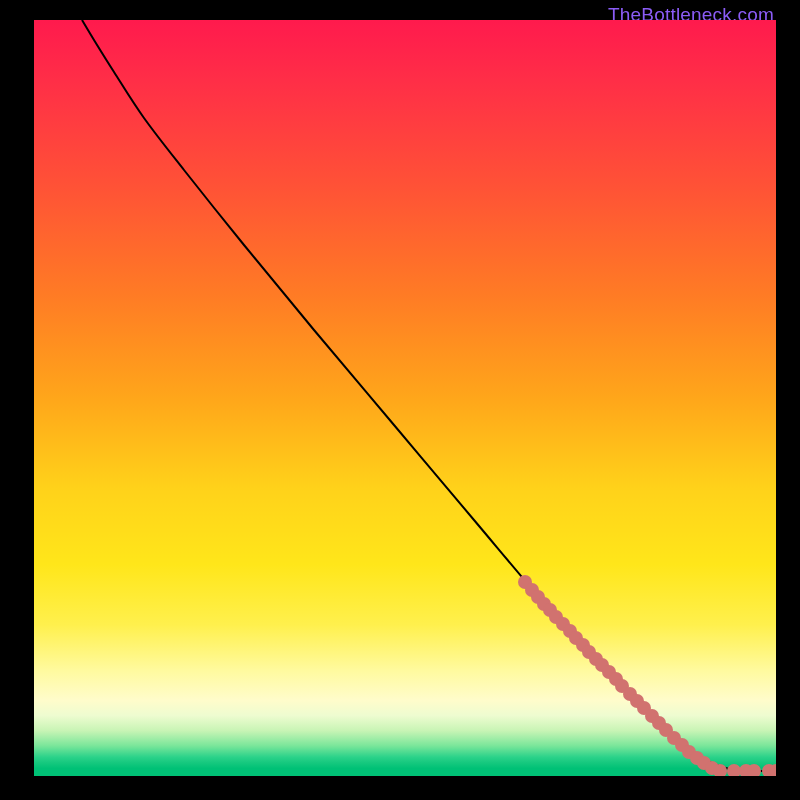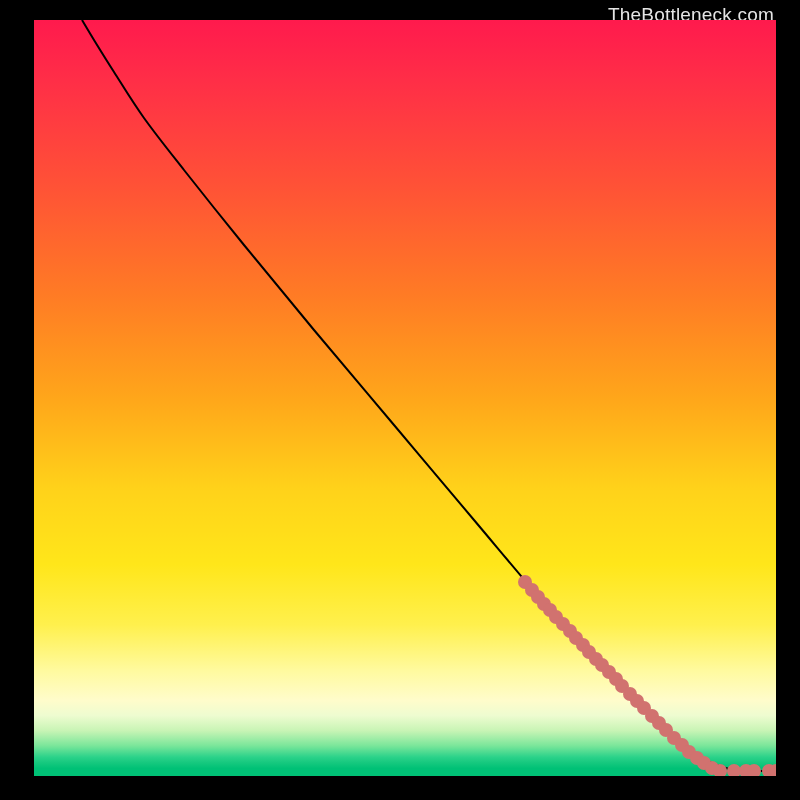--- a/index.html
+++ b/index.html
@@ -46,21 +46,21 @@
       #2bd28a 97.5%,
       #17c97f 98.2%,
       #00c176 99%,
       #00c176 100%
     );
   }
   .watermark {
     position: absolute;
     top: 4px;
     right: 26px;
-    color: #e5e5e5;
+    color: #8b5cf6;
     font-size: 19px;
     font-weight: 500;
     letter-spacing: 0.2px;
     user-select: none;
   }
   svg.curve {
     position: absolute;
     inset: 0;
     width: 100%;
     height: 100%;

